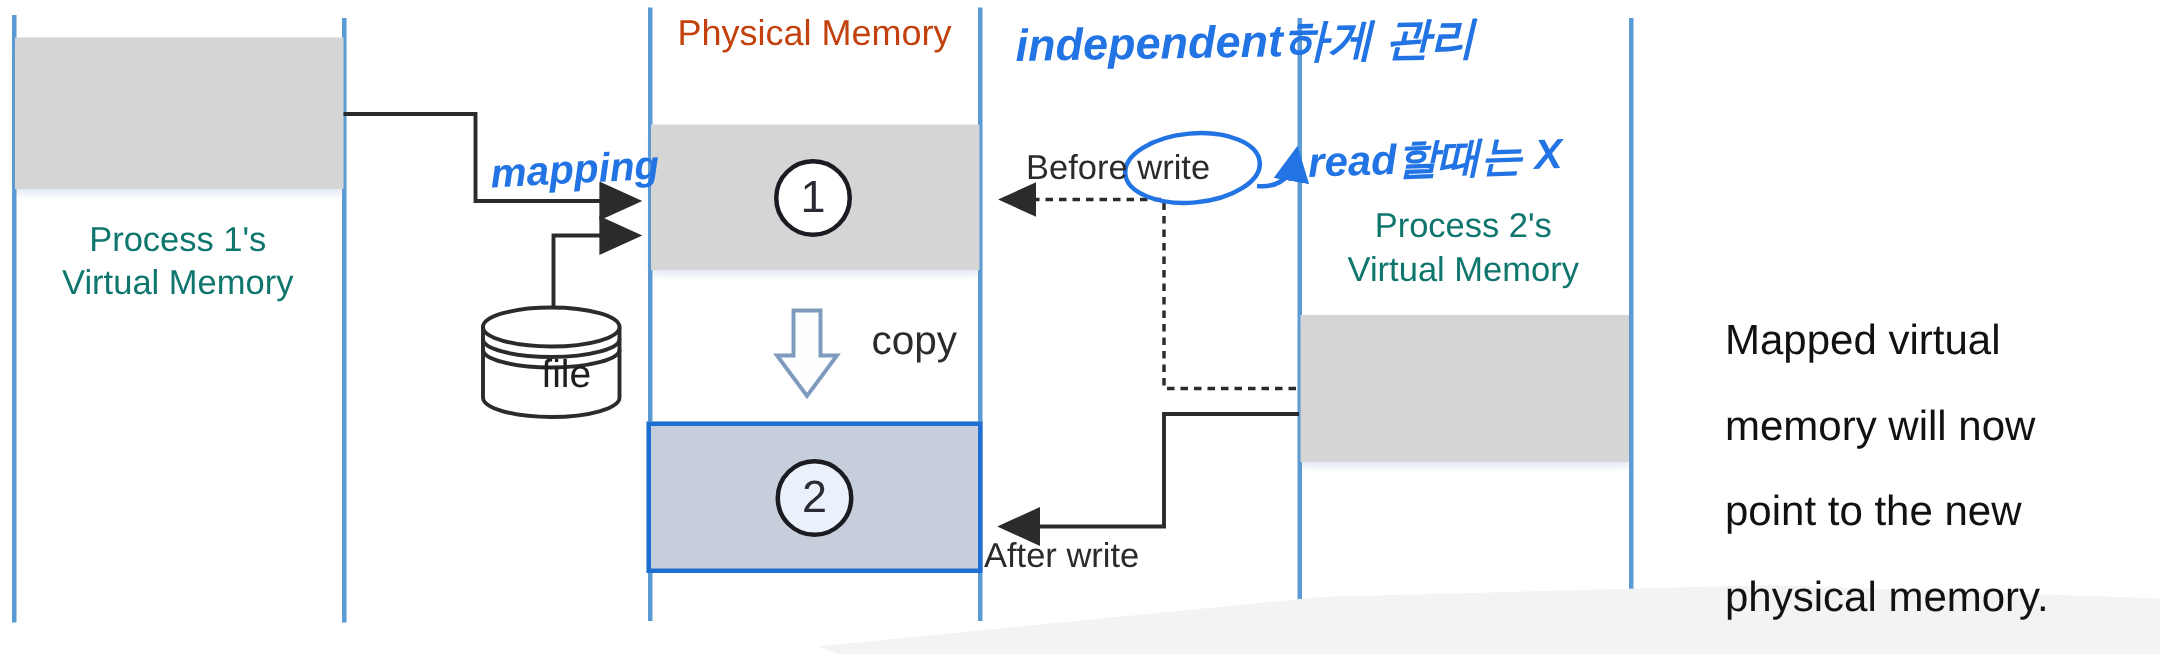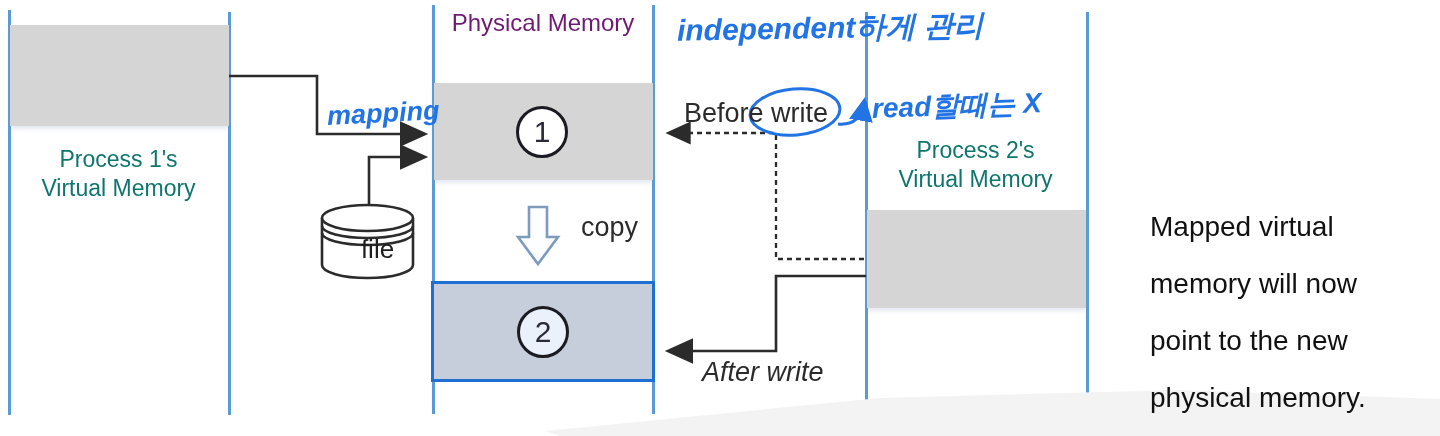--- a/index.html
+++ b/index.html
@@ -7,22 +7,22 @@
     position:relative;width:1440px;height:436px;background:#ffffff;overflow:hidden;
     font-family:"Liberation Sans",sans-serif;color:#262626;
   }
   .vline{position:absolute;width:3px;background:#5B9BD5;}
   .block{position:absolute;background:#D5D5D5;box-shadow:0 3px 4px rgba(130,155,195,.22);}
   .block.cow{background:#C6CEDB;border:3px solid #1D6FD2;box-shadow:none;}
   .col-label{
     position:absolute;text-align:center;font-size:23px;line-height:29px;
     white-space:pre-line;color:#0f766e;
   }
-  .pm-title{position:absolute;text-align:center;font-size:24px;color:#701a75;}
-  .small-label{position:absolute;font-size:27px;color:#2b2b2b;white-space:nowrap;}
+  .pm-title{position:absolute;text-align:center;font-size:24px;color:#c2410c;}
+  .small-label{position:absolute;font-size:23px;color:#2b2b2b;white-space:nowrap;}
   .circle-num{
     position:absolute;width:52px;height:52px;border:3px solid #1b1b22;border-radius:50%;
     background:#ffffff;display:flex;align-items:center;justify-content:center;
     font-size:30px;color:#2b2b35;box-sizing:border-box;
   }
   .circle-num.two{background:#EAF1FB;}
   .hand{
     position:absolute;color:#2273E3;font-style:italic;font-weight:600;white-space:nowrap;
     font-family:"Liberation Sans",sans-serif;
   }
@@ -96,21 +96,21 @@
   <div class="circle-num" style="left:516px;top:106px;">1</div>
 
   <div class="circle-num two" style="left:517px;top:306px;">2</div>
 
   <div id="file-label">file</div>
 
   <div class="small-label" style="left:557px;top:212px;font-size:27px;margin-left:24px;">copy</div>
 
   <div class="small-label" style="left:684px;top:98px;">Before write</div>
 
-  <div class="small-label" style="left:702px;top:357px;font-style:italic;">After write</div>
+  <div class="small-label" style="left:656px;top:357px;">After write</div>
 
   <div class="hand" style="left:327px;top:98px;font-size:27px;transform:rotate(-3deg);">mapping</div>
 
   <div class="hand" style="left:677px;top:8px;font-size:30px;transform:rotate(-1deg);">independent하게 관리</div>
 
   <div class="hand" style="left:872px;top:87px;font-size:28px;transform:rotate(-2deg);">read할때는 X</div>
 
   <div id="caption">Mapped virtual
 memory will now
 point to the new

